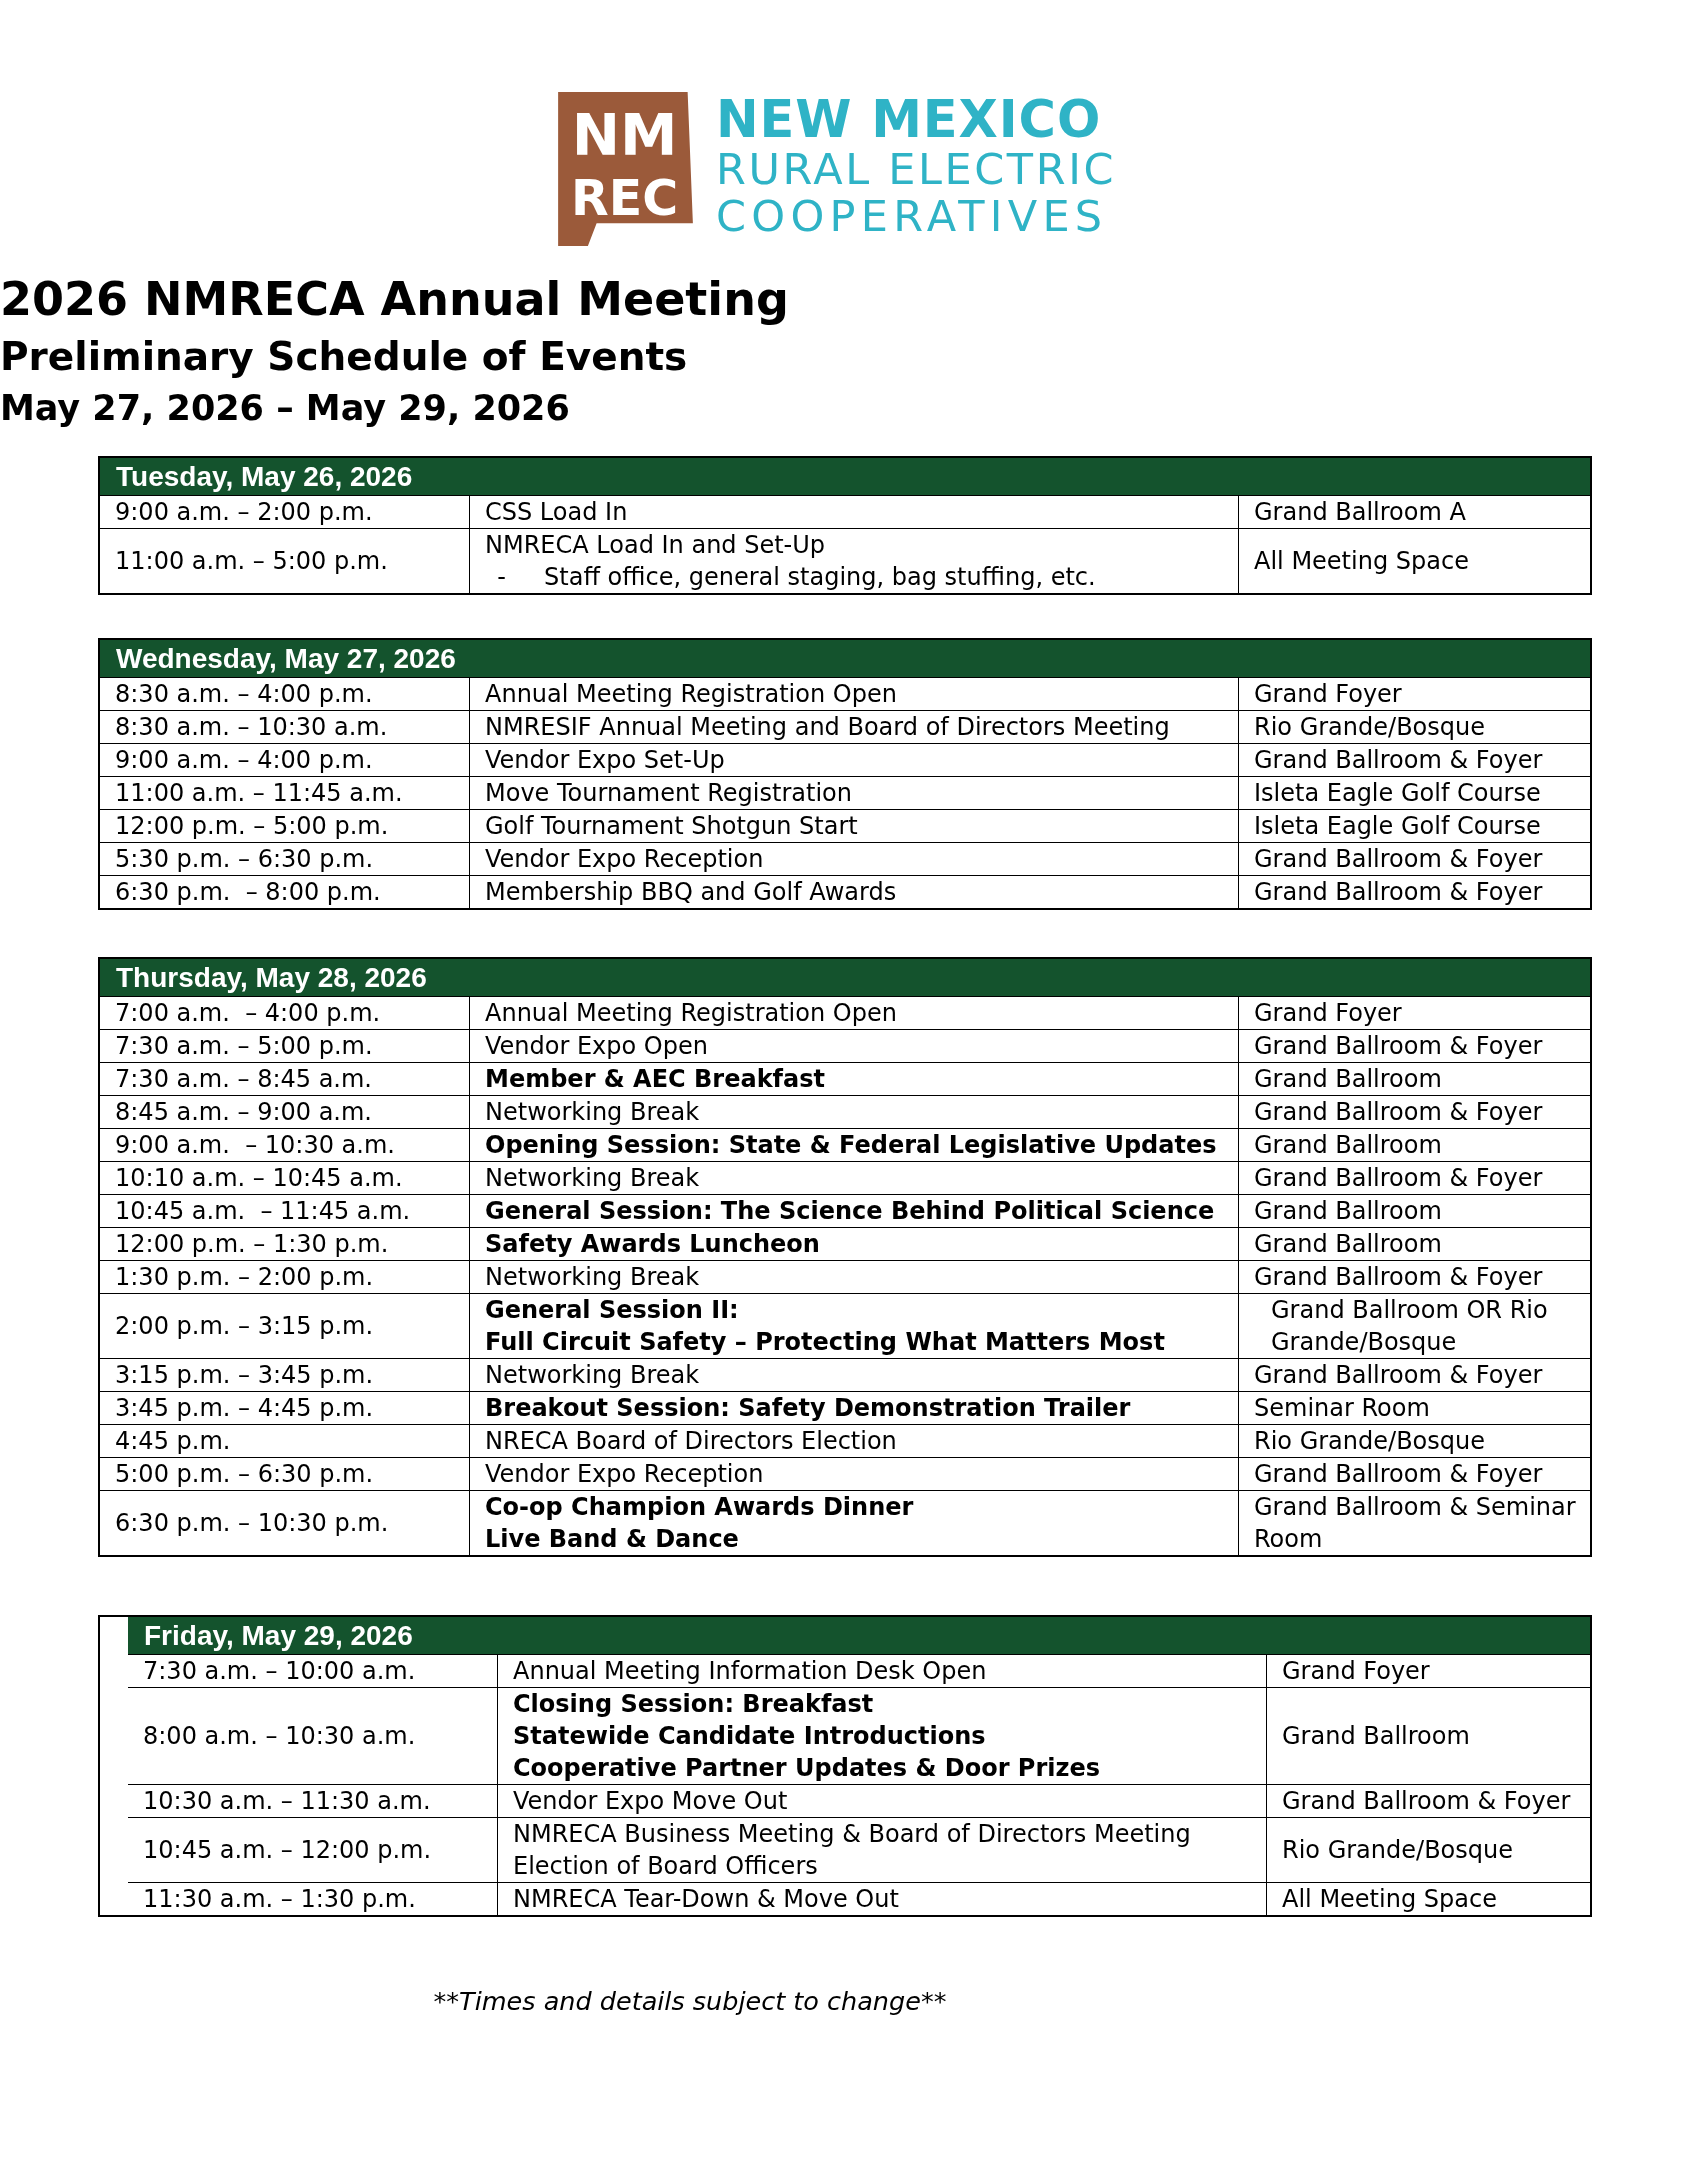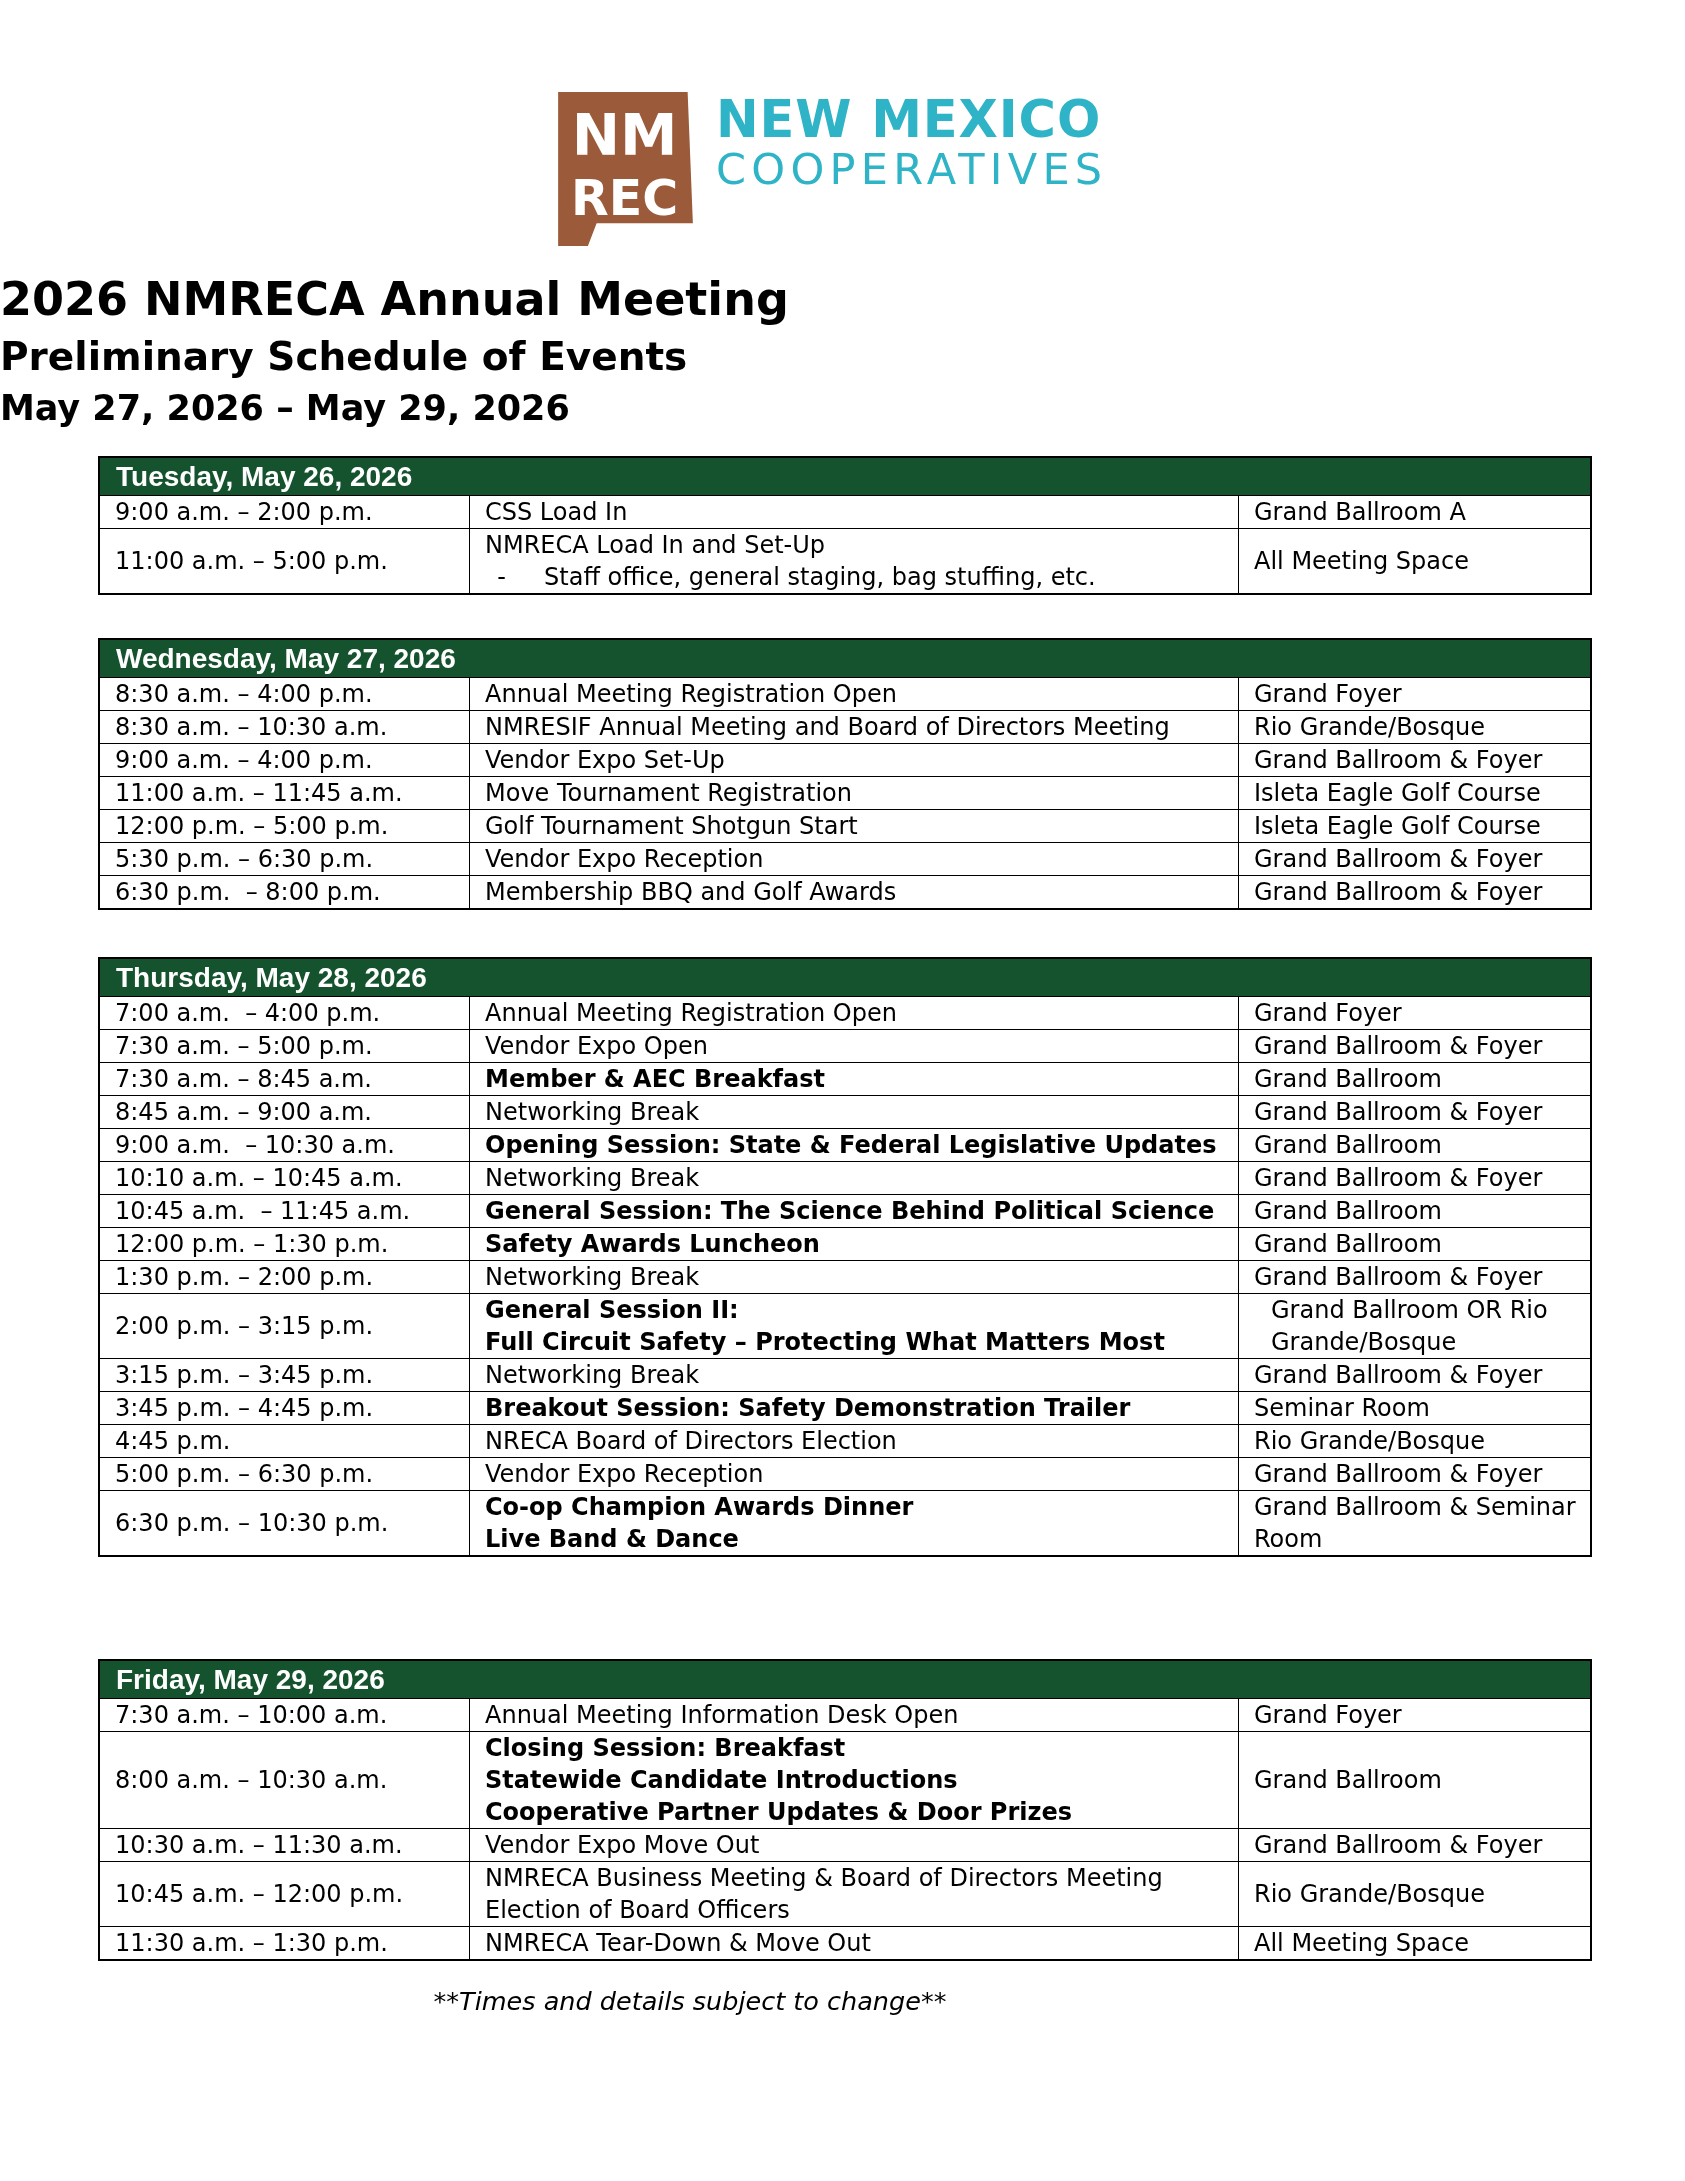--- a/index.html
+++ b/index.html
@@ -30,20 +30,21 @@
 <body>
 
 <div class="logo">
   <svg class="logo-mark" viewBox="0 0 154 176" width="135" height="154">
     <path d="M0 0 H148 L154 150 H44 L34 176 H0 Z" fill="#9b5a3a"></path>
     <text x="76" y="72" text-anchor="middle" font-family="DejaVu Sans, sans-serif" font-weight="bold" font-size="66" fill="#ffffff">NM</text>
     <text x="76" y="140" text-anchor="middle" font-family="DejaVu Sans, sans-serif" font-weight="bold" font-size="56" fill="#ffffff">REC</text>
   </svg>
   <div class="logo-text">
     <div class="l1">NEW MEXICO</div>
+    <div class="l2">RURAL ELECTRIC</div>
     <div class="l3">COOPERATIVES</div>
   </div>
 </div>
 
 <div class="title t1">2026 NMRECA Annual Meeting</div>
 <div class="title t2">Preliminary Schedule of Events</div>
 <div class="title t3">May 27, 2026 – May 29, 2026</div>
 
 <div class="day" style="top:456px;">
   <div class="day-head">Tuesday, May 26, 2026</div>
@@ -191,21 +192,21 @@
       <td class="c2 b">
         <div>Co-op Champion Awards Dinner</div>
         <div>Live Band &amp; Dance</div>
       </td>
       <td class="c3">Grand Ballroom &amp; Seminar Room</td>
     </tr>
   </tbody>
     </table>
 </div>
 
-<div class="day" style="top:1659px;">
+<div class="day" style="top:1615px;padding-left:28px;">
   <div class="day-head">Friday, May 29, 2026</div>
   <table>
     <tbody>
         <tr class="single">
           <td class="c1">7:30 a.m. – 10:00 a.m.</td>
           <td class="c2">Annual Meeting Information Desk Open</td>
           <td class="c3">Grand Foyer</td>
         </tr>
     <tr>
       <td class="c1">8:00 a.m. – 10:30 a.m.</td>

